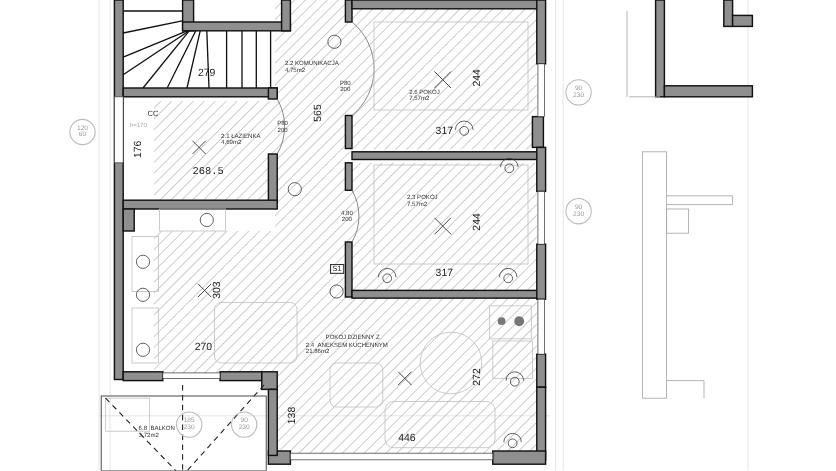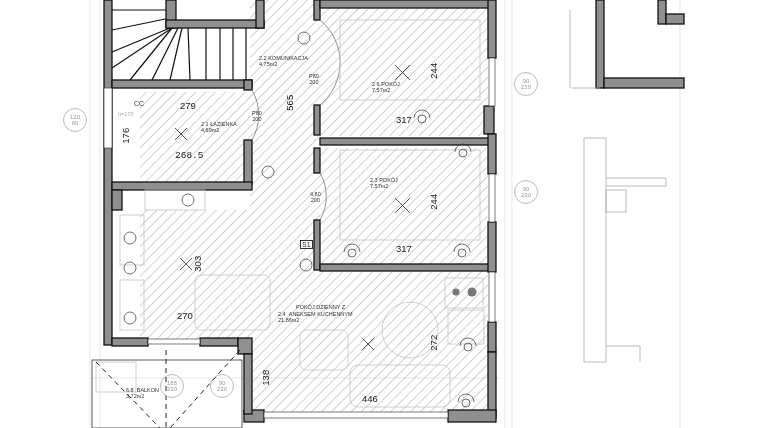--- a/index.html
+++ b/index.html
@@ -206,21 +206,21 @@
 <div class="lbl rt" style="left:278px;top:304px;line-height:1.2;">
   <span style="margin-left:18px">POKÓJ DZIENNY Z</span><br>
   <span>2.4</span>&nbsp;&nbsp;<span>ANEKSEM KUCHENNYM</span><br>
   <span>21,86m2</span>
 </div>
 <div class="lbl rt" style="left:126px;top:388px;">
   <span>6.8</span>&nbsp;&nbsp;<span>BALKON</span><br>
   <span>3,72m2</span>
 </div>
 
-<div class="lbl dim" style="left:180px;top:62px;margin-top:39px;">279</div>
+<div class="lbl dim" style="left:180px;top:62px;">279</div>
 <div class="lbl dim" style="left:175px;top:151px;font-family:Liberation Mono, monospace;">268.5</div>
 <div class="lbl dim rot" style="left:118px;top:131px;">176</div>
 <div class="lbl dim rot" style="left:282px;top:98px;">565</div>
 <div class="lbl dim" style="left:396px;top:115px;">317</div>
 <div class="lbl dim rot" style="left:426px;top:66px;">244</div>
 <div class="lbl dim" style="left:396px;top:244px;">317</div>
 <div class="lbl dim rot" style="left:426px;top:197px;">244</div>
 <div class="lbl dim" style="left:177px;top:311px;">270</div>
 <div class="lbl dim rot" style="left:190px;top:259px;">303</div>
 <div class="lbl dim" style="left:362px;top:394px;">446</div>

